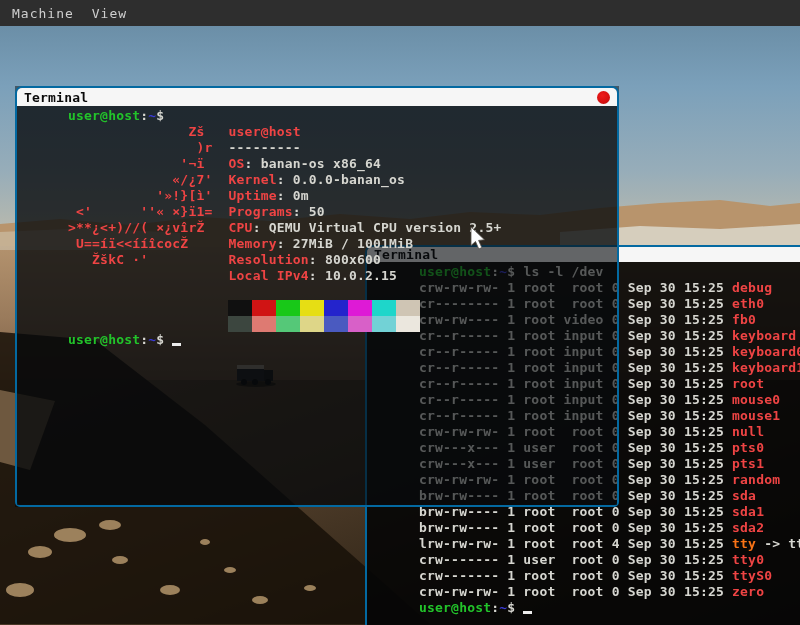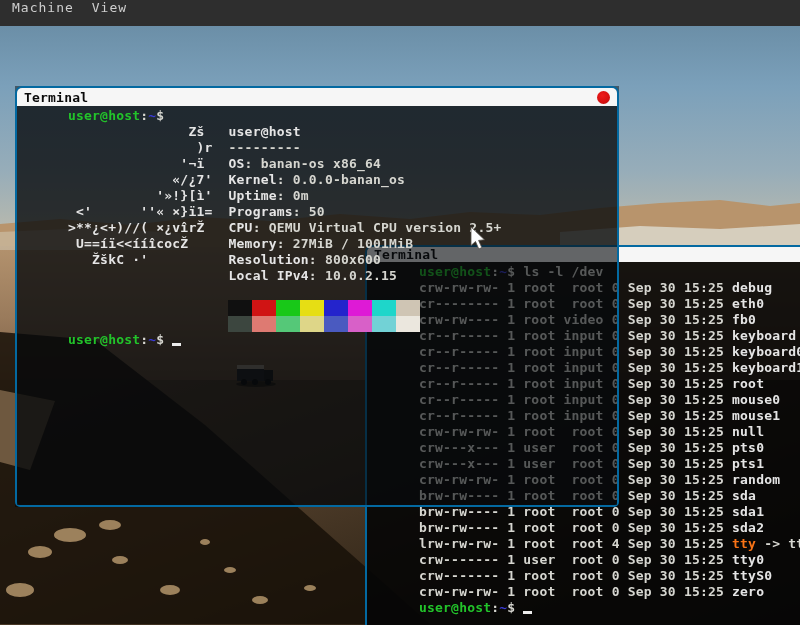--- a/index.html
+++ b/index.html
@@ -3,21 +3,21 @@
 <meta charset="utf-8">
 <style>
   html,body{margin:0;padding:0;}
   body{
     width:800px;height:625px;position:relative;overflow:hidden;
     background:#000;font-family:"DejaVu Sans Mono",monospace;
   }
   
   .menubar{
     position:absolute;left:0;top:0;width:800px;height:26px;
-    background:#2e2e2e;z-index:30;display:flex;align-items:flex-start;
+    background:#2e2e2e;z-index:30;display:flex;align-items:center;
     padding-left:12px;box-sizing:border-box;
   }
   .menubar .mitem{
     color:#cfcfcf;font-size:13px;letter-spacing:1px;margin-right:18px;
     font-family:"DejaVu Sans Mono",monospace;cursor:default;
   }
   
   .wallpaper{position:absolute;left:0;top:0;width:800px;height:625px;z-index:1;}
   .sky{position:absolute;left:0;top:0;width:800px;height:245px;
     background:linear-gradient(180deg,#64879f 0%,#7ba0ba 35%,#97adb9 70%,#c0bcab 100%);}
@@ -36,21 +36,21 @@
     border-radius:5px 5px 0 0;}
   .titlebar .title{color:#0a0a0a;font-weight:bold;font-size:13px;
     padding-left:7px;letter-spacing:0.2px;}
   .close-btn{position:absolute;right:7px;width:13px;height:13px;border-radius:50%;
     background:radial-gradient(circle at 40% 35%,#ee1c1c 0%,#d61010 60%,#a80b0b 100%);}
   .term-body{position:relative;overflow:hidden;}
   .term-line{white-space:pre;height:16px;line-height:16px;font-size:13px;
     letter-spacing:0.2px;font-weight:bold;color:#d6d6d0;margin-left:48px;}
   .c-fg{color:#d6d6d0}
   .c-green{color:#22c32a}
-  .c-yellow{color:#e5e5e5}
+  .c-yellow{color:#ef4444}
   .c-blue{color:#3b3bd8}
   .c-cyan{color:#f97316}
   .cursor-block{display:inline-block;width:9px;height:3px;background:#ececec;
     vertical-align:-2px;}
   .palette-row{padding-left:160px;}
   .swatch{display:inline-block;width:24px;height:16px;vertical-align:top;}
   
   .term1{left:15px;top:86px;width:604px;height:421px;z-index:10;}
   .term1 .titlebar{height:18px;}
   .term1 .term-body{background:rgba(8,12,14,0.62);height:399px;

